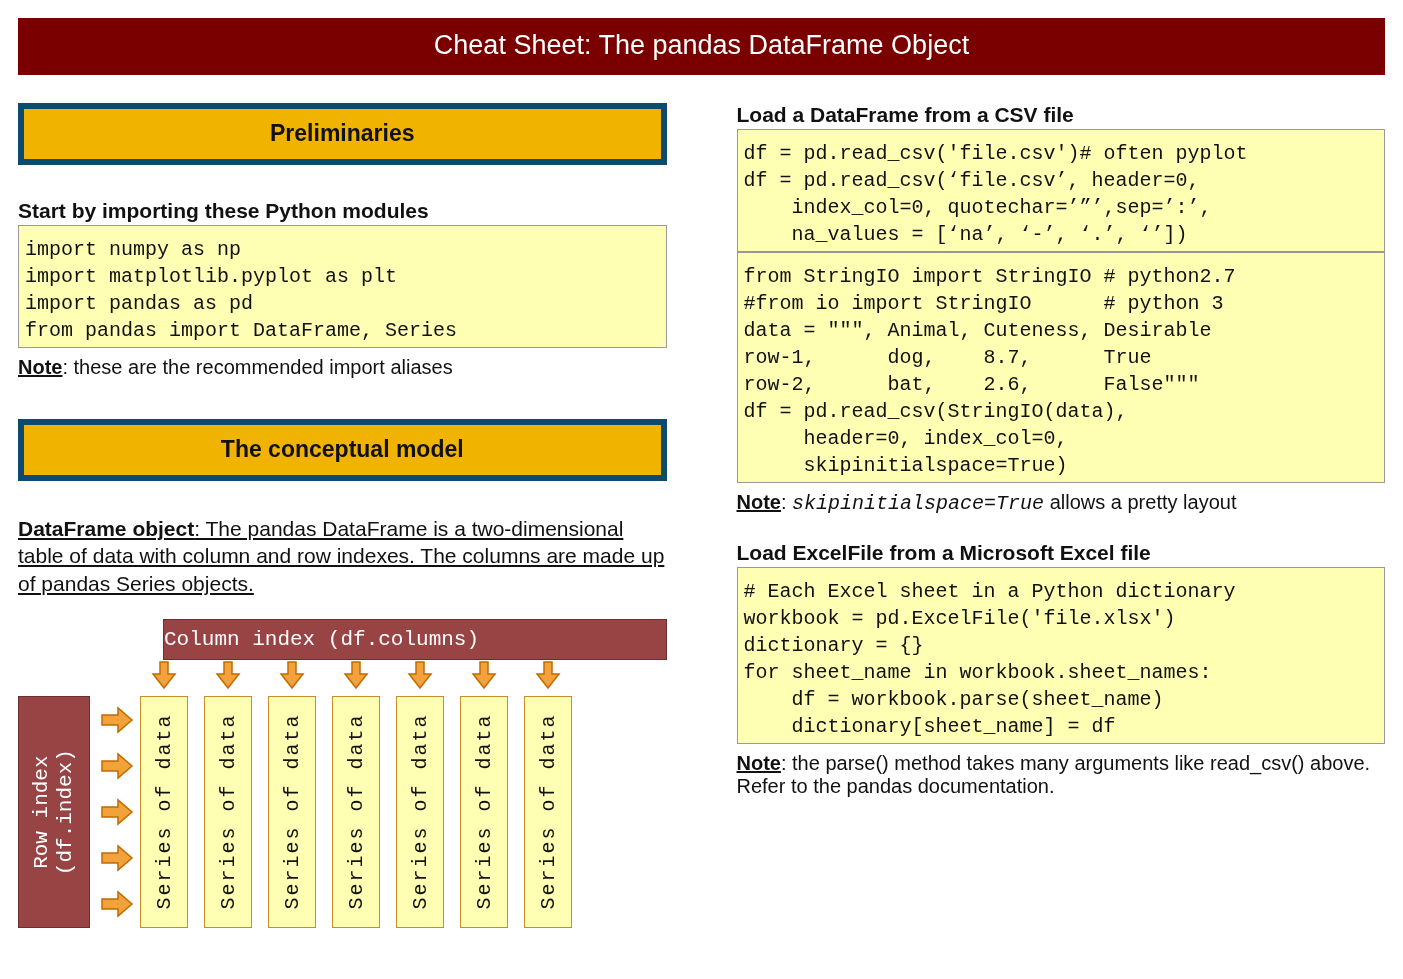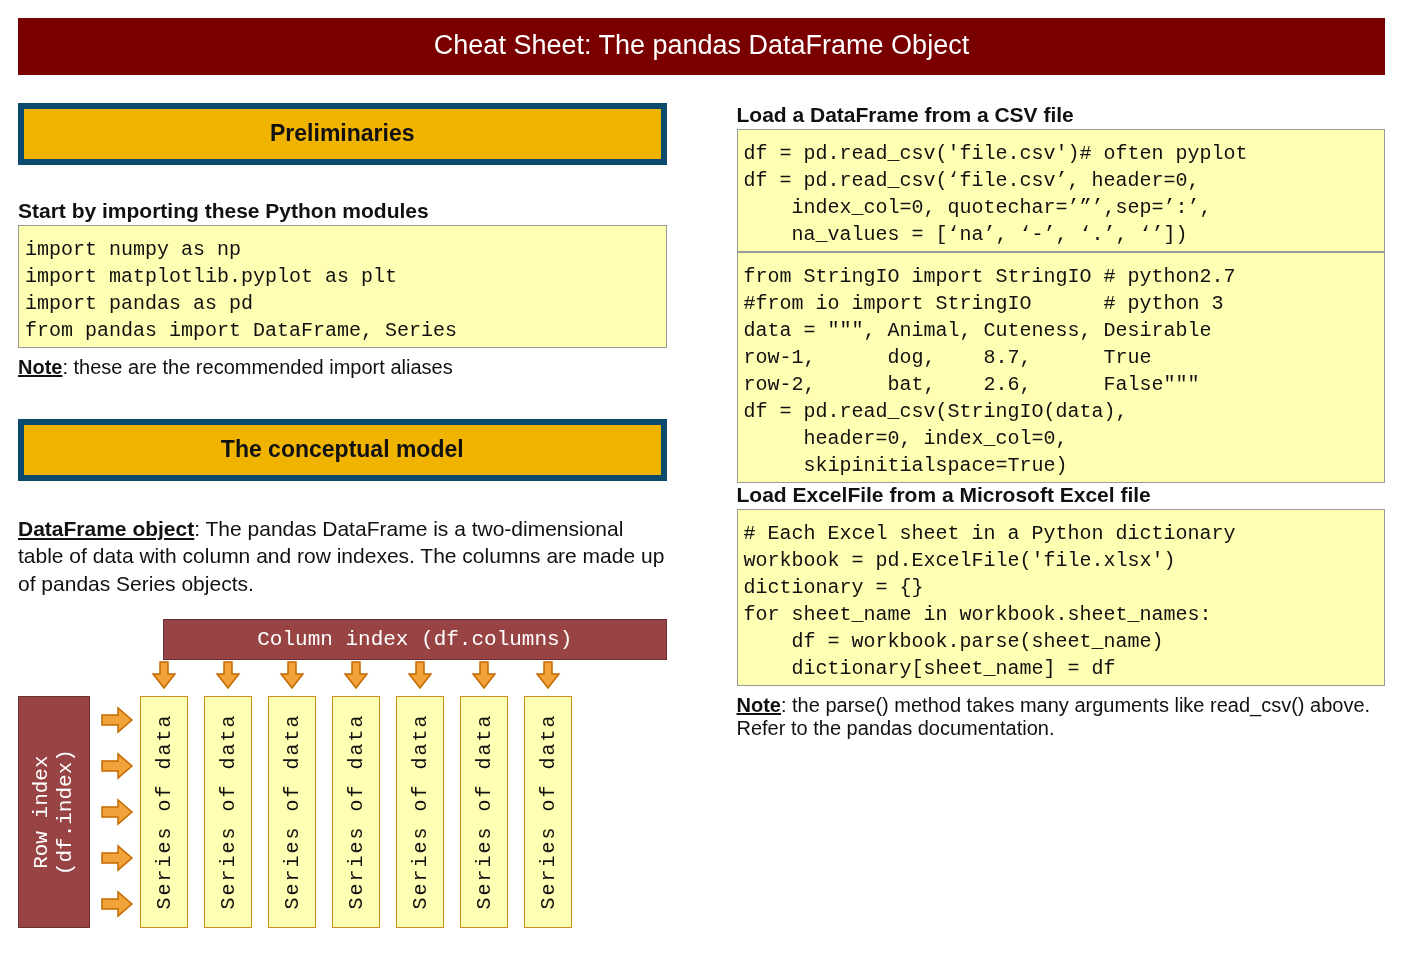--- a/index.html
+++ b/index.html
@@ -51,31 +51,30 @@
     white-space: pre;
     overflow: hidden;
   }
   .note {
     font-size: 20px;
     margin-top: 8px;
     margin-bottom: 26px;
   }
   .note-label { text-decoration: underline; font-weight: bold; }
   .mono { font-family: "Courier New", Courier, monospace; font-style: italic; }
-  .desc { font-size: 21px; margin-bottom: 22px; line-height: 1.3; }
+  .desc { font-size: 21px; margin-bottom: 22px; line-height: 1.3; text-decoration: underline; }
   .desc-label { text-decoration: underline; font-weight: bold; }
 
   
   .diagram-wrap { position: relative; width: 100%; }
   .col-index-bar {
     background: #994444;
     color: #fff;
     font-family: "Courier New", Courier, monospace;
     font-size: 21px;
-    text-align: center;
     padding: 8px 0;
     border: 1px solid #6b2f2f;
     margin-left: 145px;
   }
   .columns-area {
     display: flex;
     align-items: flex-start;
   }
   .row-left {
     display: flex;
@@ -292,20 +291,23 @@
     na_values = [‘na’, ‘-’, ‘.’, ‘’])</div>
 
     <div class="codebox">from StringIO import StringIO # python2.7
 #from io import StringIO      # python 3
 data = """, Animal, Cuteness, Desirable
 row-1,      dog,    8.7,      True
 row-2,      bat,    2.6,      False"""
 df = pd.read_csv(StringIO(data),
      header=0, index_col=0,
      skipinitialspace=True)</div>
+    <div class="note">
+      <span class="note-label">Note</span><span>: </span><span class="mono">skipinitialspace=True</span><span> allows a pretty layout</span>
+    </div>
 
     <div class="subhead">Load ExcelFile from a Microsoft Excel file</div>
     <div class="codebox"># Each Excel sheet in a Python dictionary
 workbook = pd.ExcelFile('file.xlsx')
 dictionary = {}
 for sheet_name in workbook.sheet_names:
     df = workbook.parse(sheet_name)
     dictionary[sheet_name] = df</div>
     <div class="note" style="margin-bottom:0">
       <span class="note-label">Note</span><span>: the parse() method takes many arguments like read_csv() above. Refer to the pandas documentation.</span>

